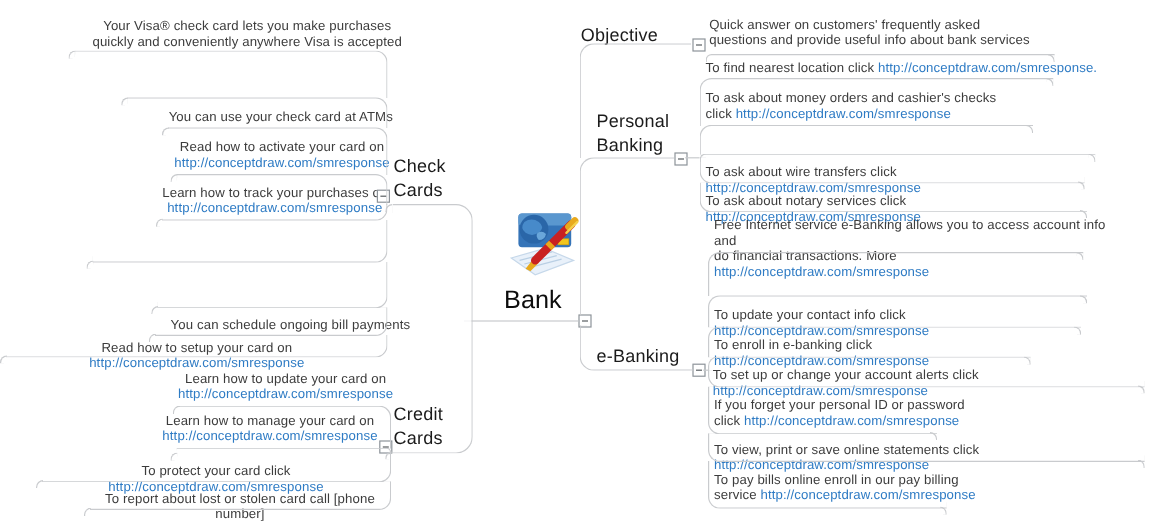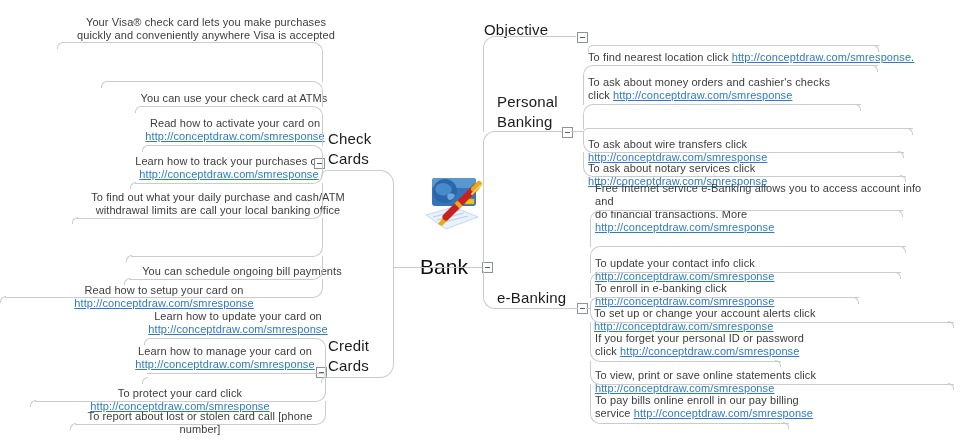--- a/index.html
+++ b/index.html
@@ -2,25 +2,25 @@
 <html><head>
 <meta charset="utf-8">
 <style>
   html,body{margin:0;padding:0;background:#fff;}
   #stage{position:relative;width:960px;height:440px;overflow:hidden;background:#fff;
          font-family:"Liberation Sans","DejaVu Sans",sans-serif;
          --link:#2e7bc4;--line:#c9cbce;--txt:#3c3c3c;}
   .leaf{position:absolute;font-size:11px;line-height:13px;color:var(--txt);
         white-space:pre-line;letter-spacing:0.1px;}
   .ctr{text-align:center;}
-  .lnk{color:var(--link);text-decoration:underline;}
+  .lnk{color:var(--link);}
   .topic{position:absolute;font-size:15px;line-height:20px;color:#1b1b1b;
          white-space:pre-line;letter-spacing:0.2px;}
   .bank-label{position:absolute;left:406px;top:239px;width:76px;text-align:center;
-         font-size:21px;color:#0d0d0d;margin-top:16px;}
+         font-size:21px;color:#0d0d0d;}
   .conn{position:absolute;pointer-events:none;}
   .conn.tr{border-top:1px solid var(--line);border-right:1px solid var(--line);border-top-right-radius:10px;}
   .conn.br{border-bottom:1px solid var(--line);border-right:1px solid var(--line);border-bottom-right-radius:10px;}
   .conn.tl{border-top:1px solid var(--line);border-left:1px solid var(--line);border-top-left-radius:10px;}
   .conn.bl{border-bottom:1px solid var(--line);border-left:1px solid var(--line);border-bottom-left-radius:10px;}
   .conn.hl{border-top:1px solid var(--line);}
   .conn.cl{border-top:1px solid var(--line);border-left:1px solid var(--line);border-top-left-radius:6px;width:5px;height:6px;}
   .conn.cr{border-top:1px solid var(--line);border-right:1px solid var(--line);border-top-right-radius:6px;width:5px;height:6px;}
   .mbox{position:absolute;width:9px;height:9px;background:#fff;border:1px solid #8d9399;box-sizing:content-box;}
   .mbox .mdash{position:absolute;left:2px;top:4px;width:5px;height:1px;background:#5a5f63;}
@@ -59,32 +59,32 @@
 Banking</div>
   <div class="topic" style="left:497px;top:288px;width:92px;">e-Banking</div>
 
   <div class="leaf ctr" style="left:58px;top:16px;width:296px;"><span>Your Visa® check card lets you make purchases
 quickly and conveniently anywhere Visa is accepted</span></div>
   <div class="leaf ctr" style="left:136px;top:92px;width:196px;"><span>You can use your check card at ATMs</span></div>
   <div class="leaf ctr" style="left:143px;top:117px;width:184px;"><span>Read how to activate your card on
 </span><span class="lnk">http://conceptdraw.com/smresponse</span></div>
   <div class="leaf ctr" style="left:131px;top:155px;width:196px;"><span>Learn how to track your purchases on
 </span><span class="lnk">http://conceptdraw.com/smresponse</span></div>
-  <div class="leaf ctr" style="left:73px;top:191px;width:290px;"><span>To find out what your daily purchase and cash/ATM
-withdrawal limits are call your local banking office</span></div>
   <div class="leaf ctr" style="left:126px;top:265px;width:232px;"><span>You can schedule ongoing bill payments</span></div>
   <div class="leaf ctr" style="left:3px;top:284px;width:322px;"><span>Read how to setup your card on </span><span class="lnk">http://conceptdraw.com/smresponse</span></div>
 
   <div class="leaf ctr" style="left:146px;top:310px;width:184px;"><span>Learn how to update your card on
 </span><span class="lnk">http://conceptdraw.com/smresponse</span></div>
   <div class="leaf ctr" style="left:132px;top:345px;width:186px;"><span>Learn how to manage your card on
 </span><span class="lnk">http://conceptdraw.com/smresponse</span></div>
   <div class="leaf ctr" style="left:33px;top:387px;width:294px;"><span>To protect your card click </span><span class="lnk">http://conceptdraw.com/smresponse</span></div>
   <div class="leaf ctr" style="left:73px;top:410px;width:254px;"><span>To report about lost or stolen card call [phone number]</span></div>
 
+  <div class="leaf" style="left:591px;top:15px;width:300px;"><span>Quick answer on customers' frequently asked
+questions and provide useful info about bank services</span></div>
   <div class="leaf" style="left:588px;top:51px;width:330px;"><span>To find nearest location click </span><span class="lnk">http://conceptdraw.com/smresponse.</span></div>
   <div class="leaf" style="left:588px;top:76px;width:310px;"><span>To ask about money orders and cashier's checks
 click </span><span class="lnk">http://conceptdraw.com/smresponse</span></div>
   <div class="leaf" style="left:588px;top:138px;width:330px;"><span>To ask about wire transfers click </span><span class="lnk">http://conceptdraw.com/smresponse</span></div>
   <div class="leaf" style="left:588px;top:162px;width:330px;"><span>To ask about notary services click </span><span class="lnk">http://conceptdraw.com/smresponse</span></div>
   <div class="leaf" style="left:595px;top:182px;width:330px;"><span>Free Internet service e-Banking allows you to access account info and
 do financial transactions. More </span><span class="lnk">http://conceptdraw.com/smresponse</span></div>
   <div class="leaf" style="left:595px;top:257px;width:330px;"><span>To update your contact info click </span><span class="lnk">http://conceptdraw.com/smresponse</span></div>
   <div class="leaf" style="left:595px;top:282px;width:300px;"><span>To enroll in e-banking click </span><span class="lnk">http://conceptdraw.com/smresponse</span></div>
   <div class="leaf" style="left:594px;top:307px;width:365px;"><span>To set up or change your account alerts click </span><span class="lnk">http://conceptdraw.com/smresponse</span></div>

